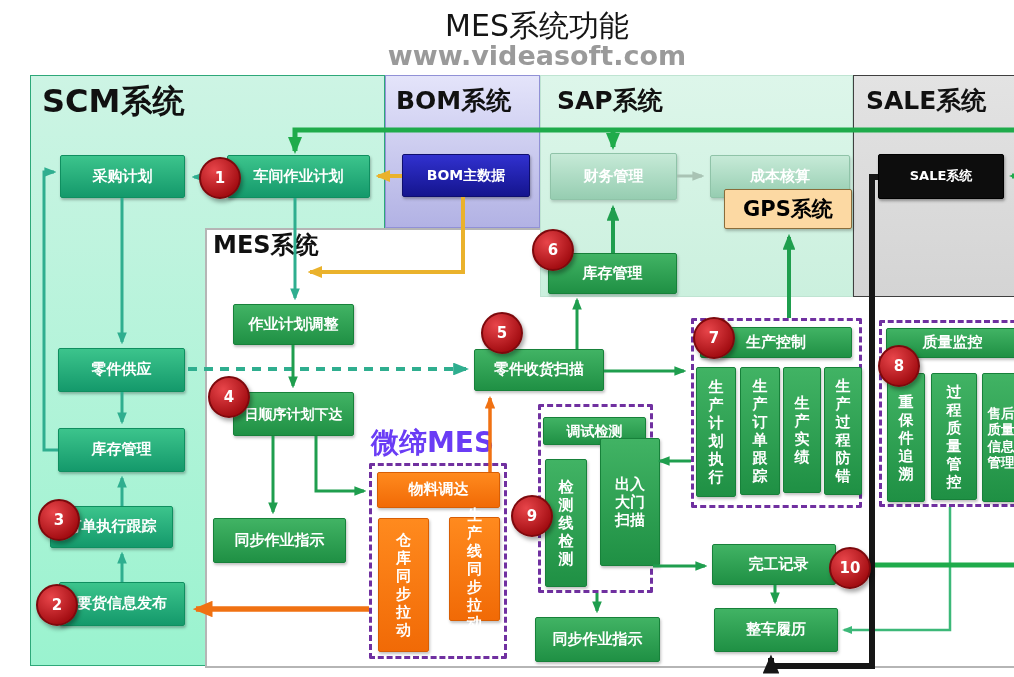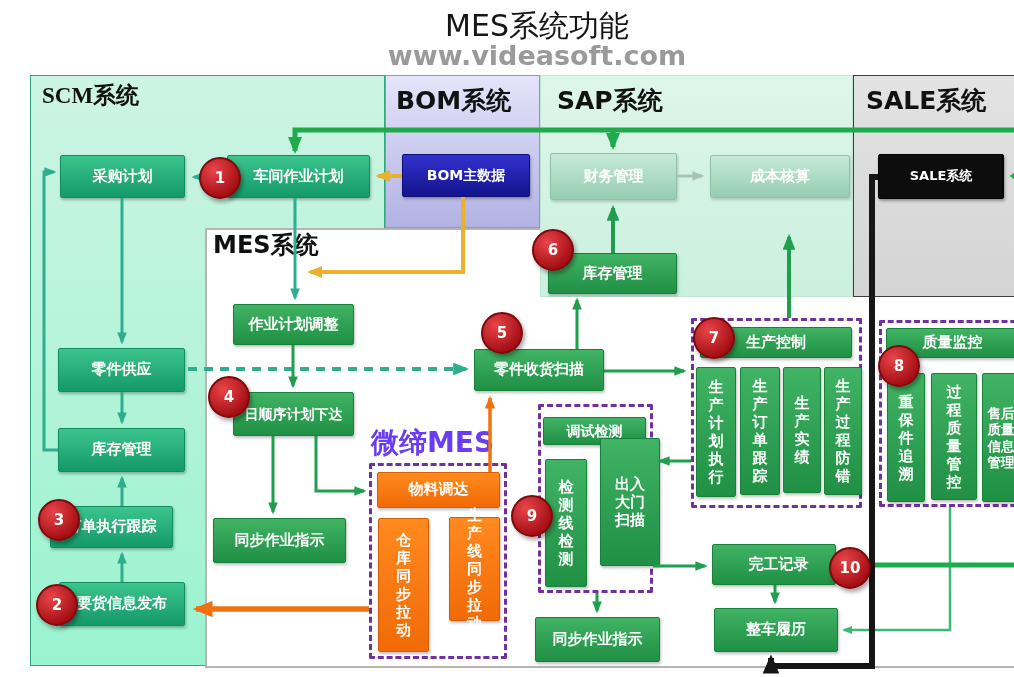--- a/index.html
+++ b/index.html
@@ -33,38 +33,39 @@
 
   <div class="title">MES系统功能</div>
   <div class="subtitle">www.videasoft.com</div>
 
   <div class="sec" style="left:0;top:75px;width:355px;height:591px;background:linear-gradient(180deg,#cdf4e4,#9af3cf);border:1px solid #2da879;z-index:1;"></div>
   <div class="sec" style="left:175px;top:228px;width:835px;height:440px;background:#fff;border:2px solid #b5b5b5;z-index:2;"></div>
   <div class="sec" style="left:355px;top:75px;width:155px;height:153px;background:linear-gradient(180deg,#e4e4fa,#b2b2e4);border:1px solid #9191d6;z-index:3;"></div>
   <div class="sec" style="left:510px;top:75px;width:313px;height:222px;background:linear-gradient(180deg,#ddf6ea,#cbf0de);border:1px solid #bfe4d2;z-index:3;"></div>
   <div class="sec" style="left:823px;top:75px;width:191px;height:222px;background:linear-gradient(180deg,#e3e3e3,#d4d4d4);border:1px solid #3f3f3f;z-index:3;"></div>
 
-  <div class="sec-label" style="left:12px;top:80px;font-size:23px;font-family:Liberation Serif, serif;">SCM系统</div>
+  <div class="sec-label" style="left:12px;top:80px;font-size:32px;">SCM系统</div>
   <div class="sec-label" style="left:366px;top:84px;font-size:25px;">BOM系统</div>
   <div class="sec-label" style="left:527px;top:84px;font-size:25px;">SAP系统</div>
   <div class="sec-label" style="left:836px;top:84px;font-size:25px;">SALE系统</div>
   <div class="sec-label" style="left:183px;top:229px;font-size:24px;">MES系统</div>
   <div class="brand">微缔MES</div>
 
   <div class="box g1" style="left:30px;top:155px;width:125px;height:43px;">采购计划</div>
   <div class="box g1" style="left:197px;top:155px;width:143px;height:43px;">车间作业计划</div>
   <div class="box g1" style="left:28px;top:348px;width:127px;height:44px;">零件供应</div>
   <div class="box g1" style="left:28px;top:428px;width:127px;height:44px;">库存管理</div>
   <div class="box g1" style="left:20px;top:506px;width:123px;height:42px;">订单执行跟踪</div>
   <div class="box g1" style="left:29px;top:582px;width:126px;height:44px;">要货信息发布</div>
 
   <div class="box blue" style="left:372px;top:154px;width:128px;height:43px;">BOM主数据</div>
   <div class="box g3" style="left:520px;top:153px;width:127px;height:47px;">财务管理</div>
   <div class="box g3" style="left:680px;top:155px;width:140px;height:43px;">成本核算</div>
   <div class="box black" style="left:848px;top:154px;width:126px;height:45px;">SALE系统</div>
+  <div class="box gpsbox" style="left:694px;top:189px;width:128px;height:40px;z-index:4;">GPS系统</div>
   <div class="box g2" style="left:518px;top:253px;width:129px;height:41px;">库存管理</div>
 
   <div class="box g2" style="left:203px;top:304px;width:121px;height:41px;">作业计划调整</div>
   <div class="box g2" style="left:203px;top:392px;width:121px;height:44px;font-size:14px;">日顺序计划下达</div>
   <div class="box g2" style="left:183px;top:518px;width:133px;height:45px;">同步作业指示</div>
   <div class="box g2" style="left:444px;top:349px;width:130px;height:42px;">零件收货扫描</div>
   <div class="box g2" style="left:505px;top:617px;width:125px;height:45px;">同步作业指示</div>
   <div class="box g2" style="left:682px;top:544px;width:124px;height:41px;padding-left:9px;">完工记录</div>
   <div class="box g2" style="left:684px;top:608px;width:124px;height:44px;">整车履历</div>
 

